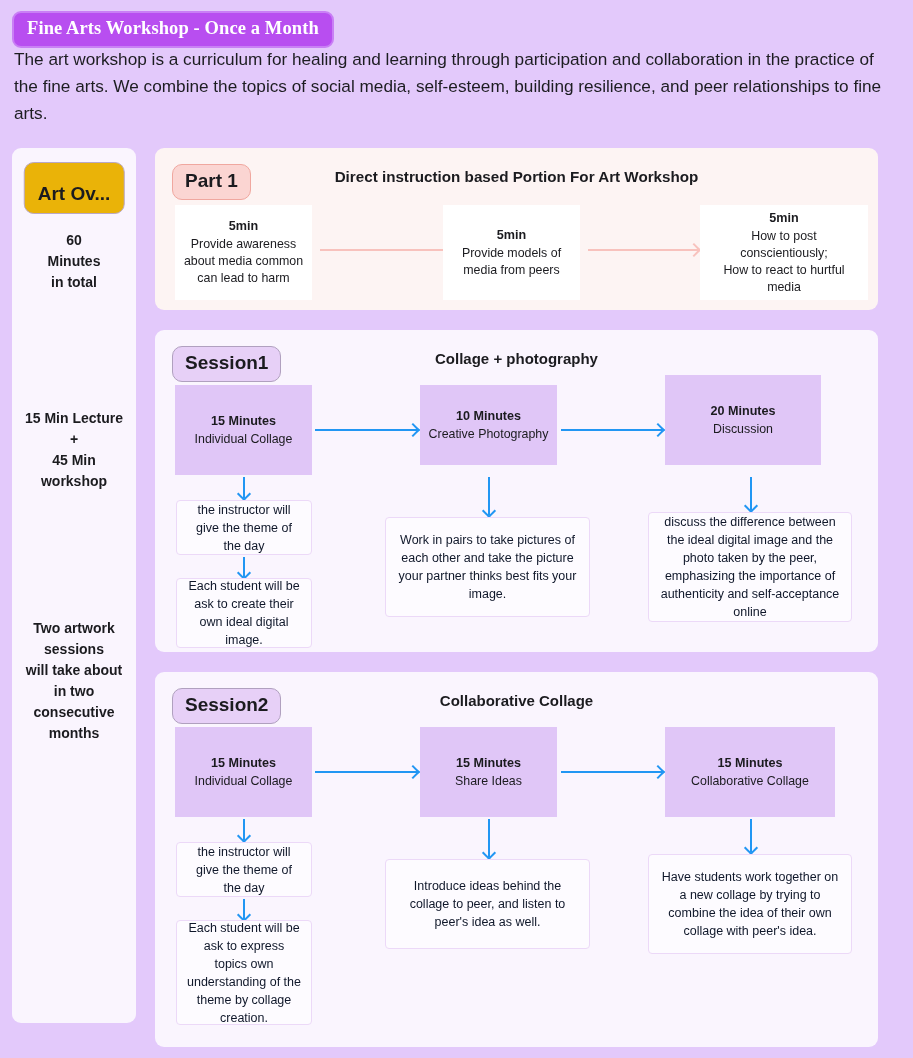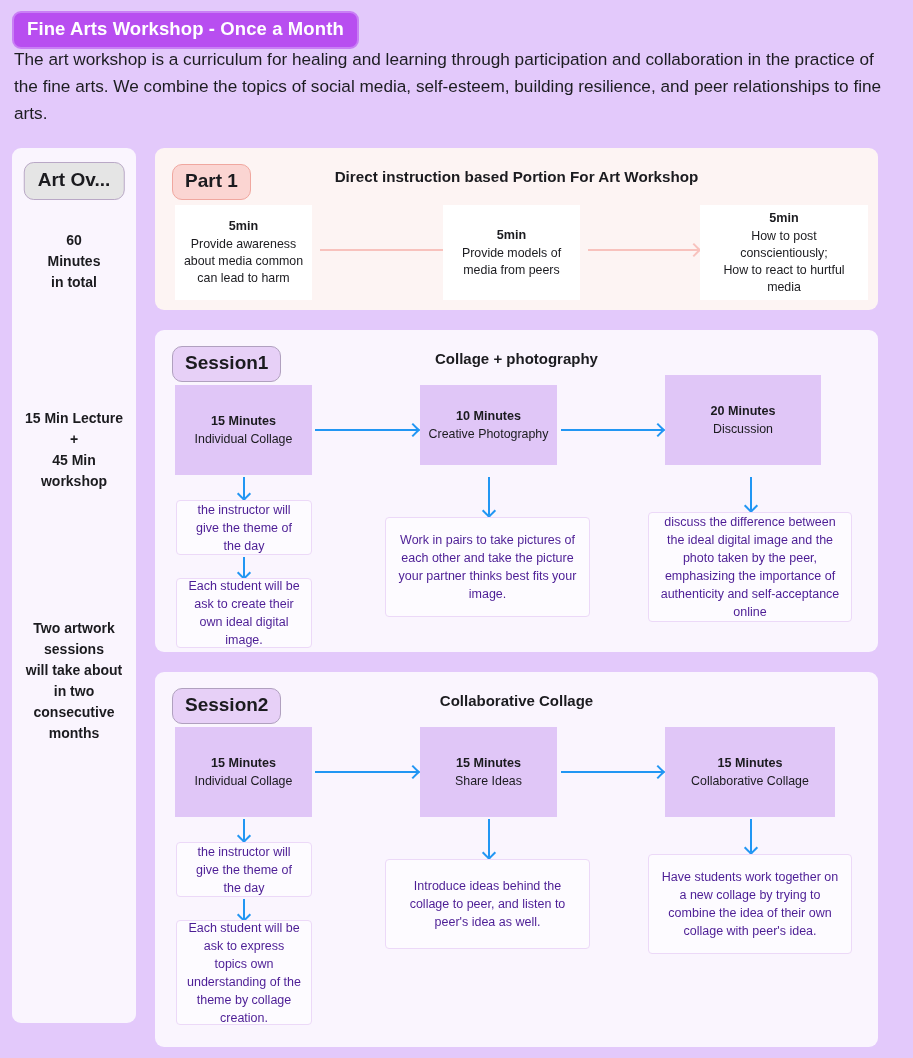--- a/index.html
+++ b/index.html
@@ -17,36 +17,37 @@
     position: absolute; left: 12px; top: 11px;
     background: #b84ef0;
     border: 2px solid #c97ff5;
     border-radius: 9px;
     padding: 5px 13px 7px 13px;
     color: #ffffff;
     font-size: 18.5px;
     font-weight: bold;
     letter-spacing: .1px;
     white-space: nowrap;
+    font-family: Liberation Serif, serif;
   }
   .intro {
     position: absolute; left: 14px; top: 46px; width: 872px;
     font-size: 17.2px; line-height: 27px; color: #1d1d21;
   }
 
   
   .sidebar {
     position: absolute; left: 12px; top: 148px;
     width: 124px; height: 875px;
     background: #faf5fe; border-radius: 9px;
   }
   .sidebar-pill {
     position: absolute; left: 50%; transform: translateX(-50%); top: 14px;
-    background: #e5e5e5; border: 1.6px solid #b9a8c6;
-    border-radius: 10px; padding: 6px 13px 8px 13px;
+    background: #eab308; border: 1.6px solid #b9a8c6;
+    border-radius: 10px; padding: 20px 13px 8px 13px;
     font-size: 19px; font-weight: bold; white-space: nowrap;
   }
   .side-note {
     position: absolute; left: 0; width: 124px;
     text-align: center; font-size: 14px; font-weight: bold; line-height: 21px;
   }
   .side-note.n0 { top: 82px; }
   .side-note.n1 { top: 260px; }
   .side-note.n2 { top: 470px; }
 
@@ -88,21 +89,21 @@
   .step.purple { background: #e0c6f7; }
 
   
   .detail {
     position: absolute;
     background: #fdfbff;
     border: 1px solid #ecd9f8;
     border-radius: 4px;
     display: flex; align-items: center; justify-content: center;
     text-align: center; padding: 12px 10px;
-    font-size: 12.5px; line-height: 18px; color: #4c1d95;
+    font-size: 12.5px; line-height: 18px; color: #0f172a;
   }
 
   
   .arrow-h { position: absolute; height: 2px; }
   .arrow-h.pink { background: #f8c2bd; }
   .arrow-h.blue { background: #2196f3; }
   .arrow-h::after {
     content: ""; position: absolute; right: -1px; top: 50%;
     width: 8px; height: 8px;
     border-top: 2px solid currentColor; border-right: 2px solid currentColor;

